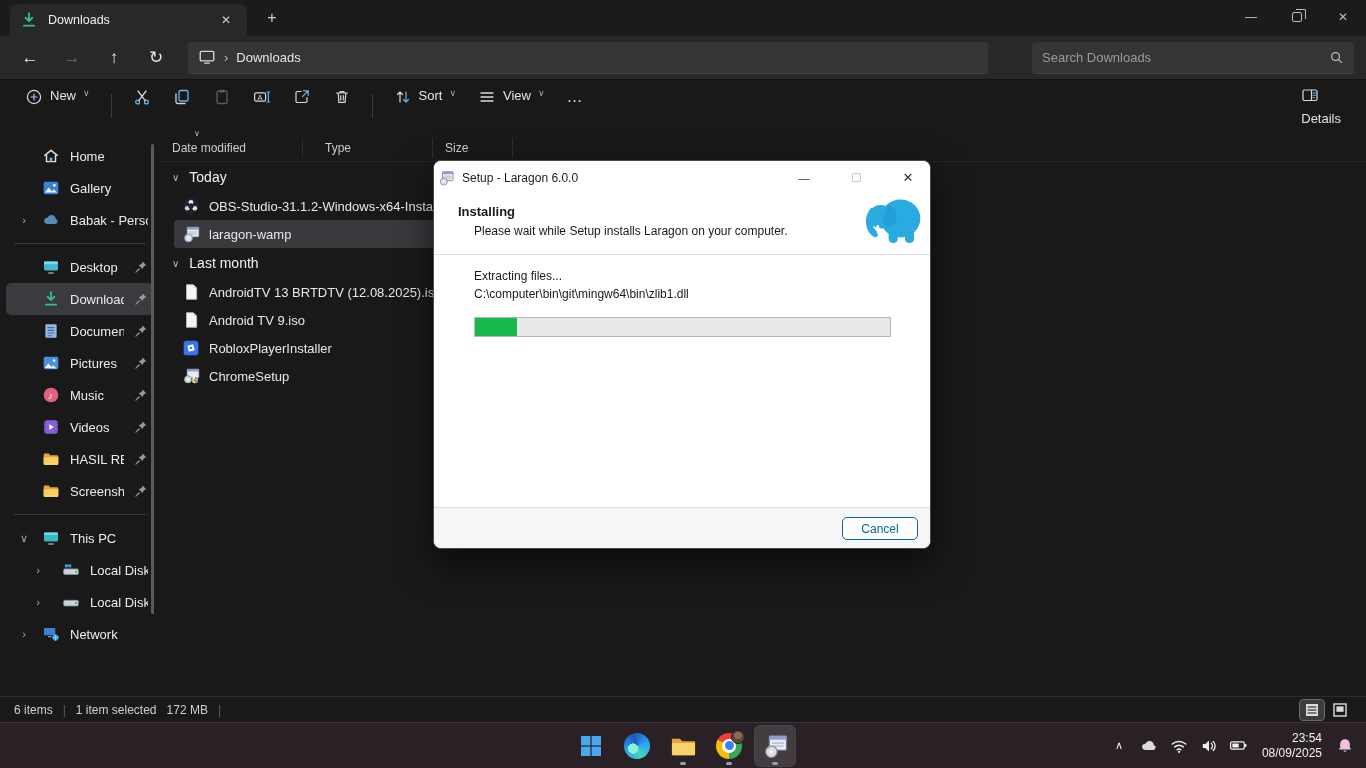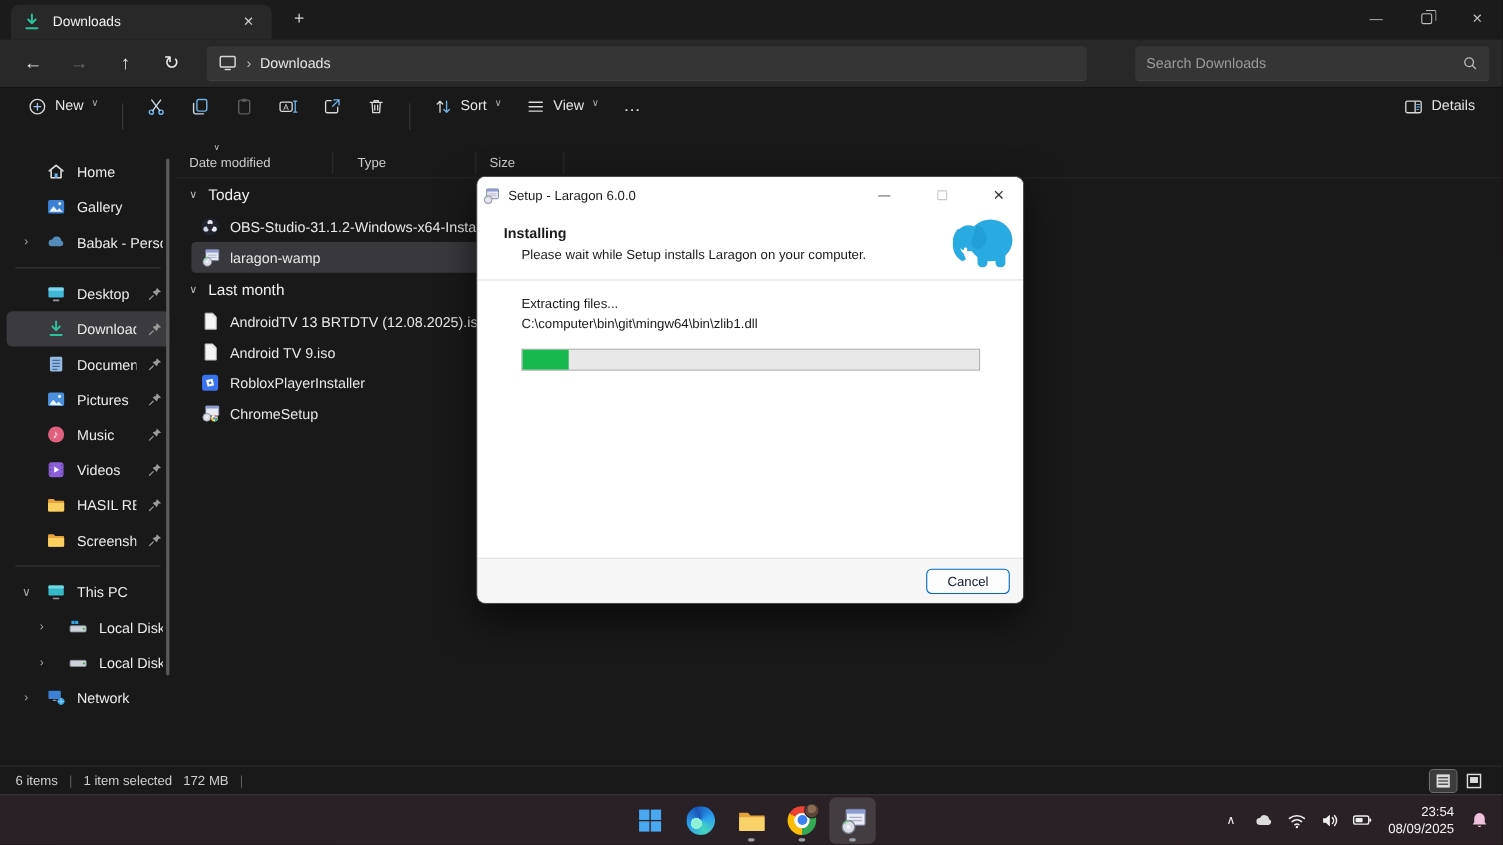--- a/index.html
+++ b/index.html
@@ -32,21 +32,21 @@
   .searchbox { margin-left:auto; width:322px; height:32px; background:#353535; border-radius:4px;
          display:flex; align-items:center; padding:0 10px; border-bottom:1px solid #444; }
   .searchbox input { flex:1; background:transparent; border:none; outline:none; color:#cfcfcf; font-size:13px; font-family:inherit; }
   .searchbox input::placeholder { color:#9b9b9b; }
 
   .toolbar { height:52px; background:#191919; display:flex; align-items:center; padding:0 16px; gap:4px; }
   .tbtn { height:36px; display:flex; align-items:flex-start; justify-content:center; gap:7px; padding:0 9px;
           border-radius:4px; font-size:13px; color:#e4e4e4; }
   .tb-sep { width:1px; height:24px; background:#3a3a3a; margin:0 8px; }
   .chev-sm { font-size:9px; color:#a8a8a8; }
-  .tb-right { margin-left:auto; }
+  .tb-right { margin-left:auto;flex-direction:column; }
 
   .content { position:absolute; top:132px; bottom:26px; left:0; right:0; display:flex; }
 
   
   .sidebar { width:160px; position:relative; padding-top:8px; flex:none; }
   .side-item { height:32px; display:flex; align-items:center; gap:10px; padding:0 6px 0 36px;
                margin:0 6px; border-radius:5px; font-size:13px; color:#ececec; position:relative; white-space:nowrap; overflow:hidden; }
   .side-item .lbl { overflow:hidden; text-overflow:clip; flex:1; }
   .side-item.sel { background:#3a3a3f; }
   .side-item .exp { position:absolute; left:12px; color:#a8a8a8; font-size:11px; width:12px; text-align:center; }
@@ -92,21 +92,21 @@
   .dlg-head .h1 { font-size:13px; font-weight:bold; }
   .dlg-head .h2 { font-size:12px; margin:5px 0 0 16px; color:#1a1a1a; }
   .elephant { position:absolute; right:6px; top:0px; width:58px; height:58px; }
   .dlg-body { height:252px; background:#fff; padding:14px 0 0 40px; }
   .dlg-body .line1 { font-size:12px; }
   .dlg-body .line2 { font-size:12px; margin-top:4px; }
   .progress { width:417px; height:20px; margin-top:16px; background:#e8e8e8; border:1px solid #b5b5b5; }
   .progress .fill { height:100%; background:#17b84e; }
   .dlg-foot { height:42px; background:#f6f6f6; border-top:1px solid #e0e0e0; display:flex; align-items:center; justify-content:flex-end; padding-right:12px; }
   .cancel-btn { width:76px; height:23px; background:#fdfdfd; border:1px solid #0067c0; border-radius:5px;
-                font-size:12px; font-family:inherit; color:#0f172a; }
+                font-size:12px; font-family:inherit; color:#0369a1; }
 
   
   .taskbar { position:absolute; left:0; right:0; bottom:0; height:46px; background:#2a2127; border-top:1px solid #3c333e;
              display:flex; align-items:center; }
   .tb-center { position:absolute; left:50%; transform:translateX(-50%); display:flex; gap:6px; align-items:center; }
   .task-ic { width:40px; height:40px; border-radius:5px; display:flex; align-items:center; justify-content:center; position:relative; }
   .task-ic.open::after { content:""; position:absolute; bottom:1px; left:50%; transform:translateX(-50%);
              width:6px; height:3px; border-radius:2px; background:#9aa0a6; }
   .task-ic.active { background:rgba(255,255,255,.12); outline:1px solid rgba(255,255,255,.15); }
   .start-sq { width:24px; height:24px; }

